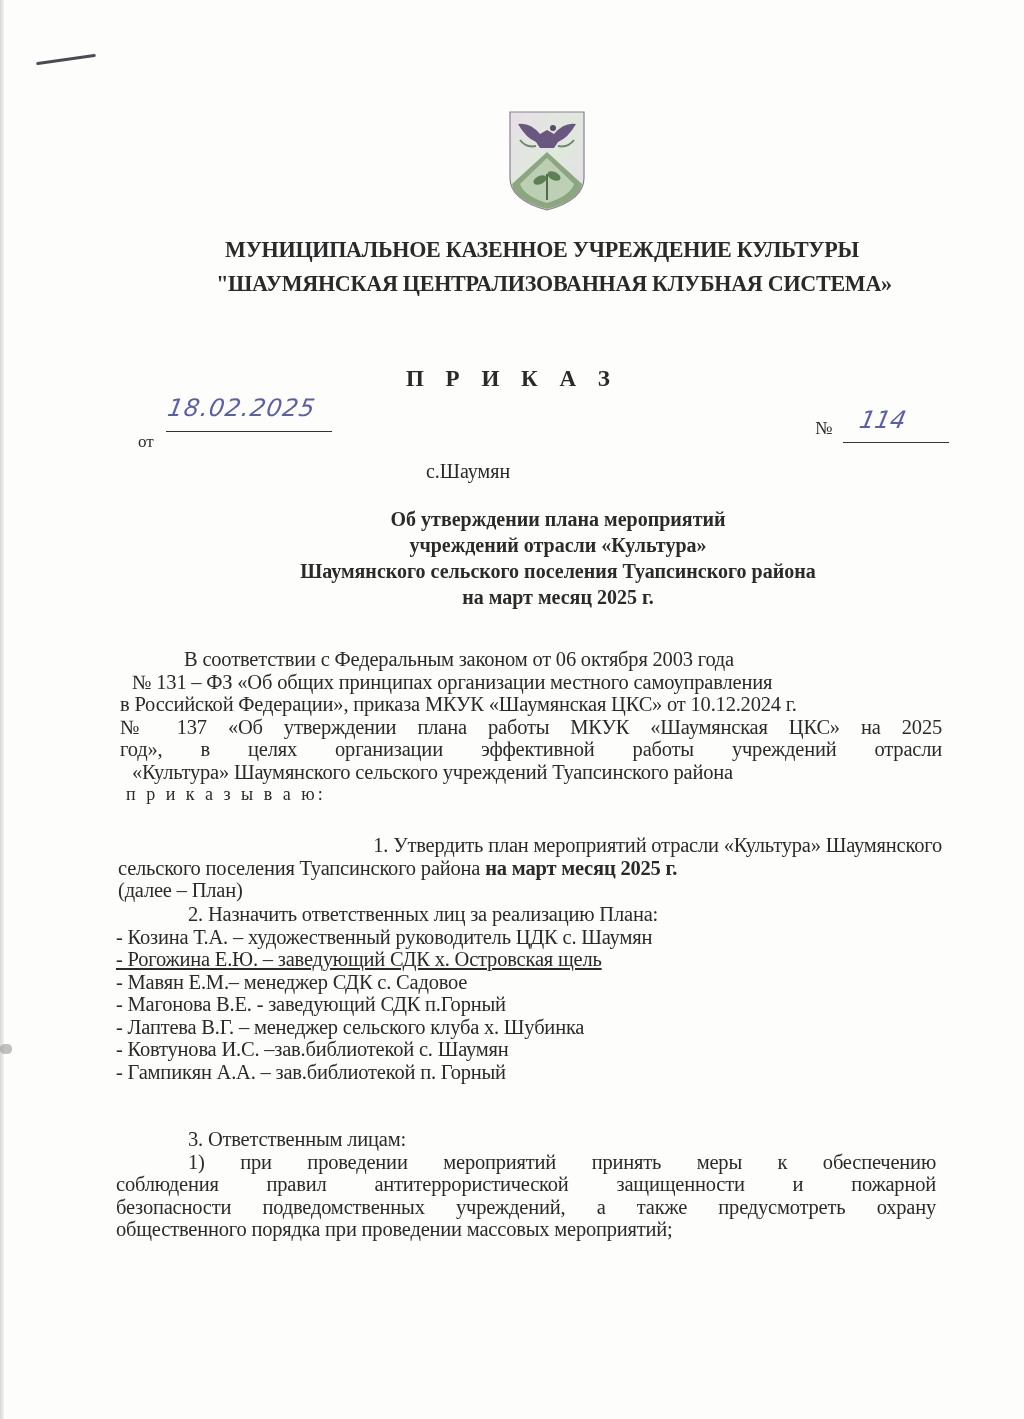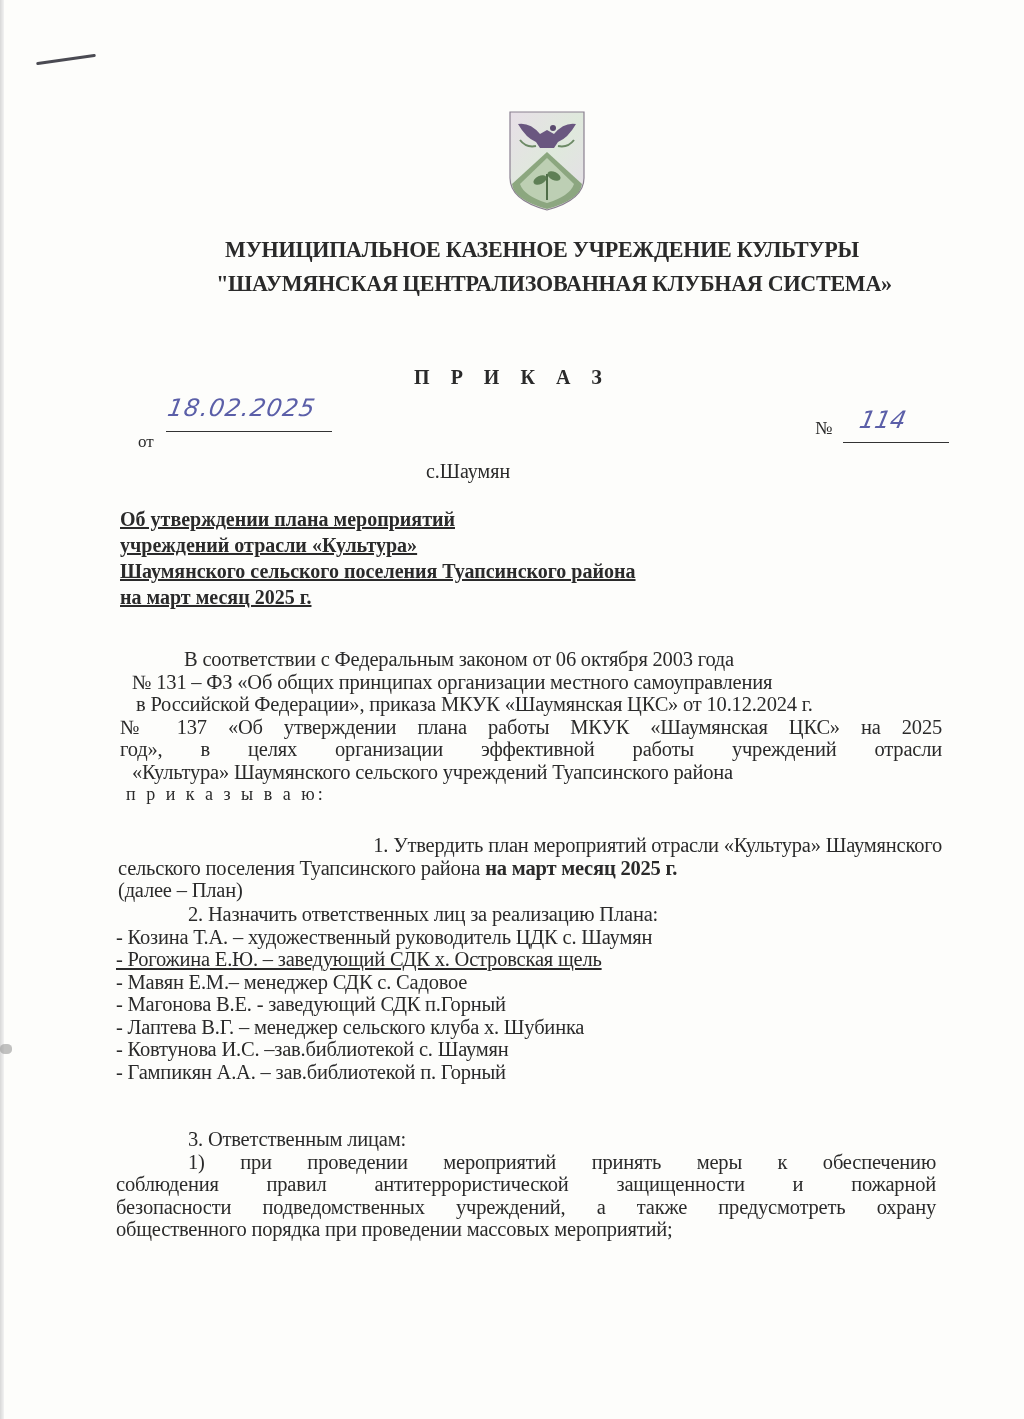--- a/index.html
+++ b/index.html
@@ -28,21 +28,21 @@
     }
     .org-title {
       position: absolute; left: 0; width: 1024px; text-align: center;
       font-weight: bold; font-size: 24px; letter-spacing: -0.3px;
       transform: scaleX(0.92);
     }
     .org1 { top: 236px; left: 30px; }
     .org2 { top: 270px; left: 42px; }
     .prikaz-title {
       position: absolute; top: 366px; left: 0; width: 1024px; text-align: center;
-      font-weight: bold; font-size: 20px; letter-spacing: 8px;
+      font-weight: bold; font-size: 23px; letter-spacing: 8px;
     }
     .date-label { position: absolute; left: 138px; top: 408px; font-size: 17px; margin-top: 24px; }
     .date-value {
       position: absolute; left: 168px; top: 394px; width: 162px;
       font-family: "DejaVu Sans", sans-serif; font-style: italic;
       font-size: 24px; color: #5b5fa8; letter-spacing: 1px;
       transform: skewX(-10deg);
     }
     .date-line { position: absolute; left: 166px; top: 431px; width: 166px; height: 1px; background: #333; }
     .num-label { position: absolute; left: 815px; top: 418px; font-size: 18px; }
@@ -50,23 +50,23 @@
       position: absolute; left: 860px; top: 406px;
       font-family: "DejaVu Sans", sans-serif; font-style: italic;
       font-size: 24px; color: #5b5fa8; transform: skewX(-12deg);
     }
     .num-line { position: absolute; left: 843px; top: 442px; width: 106px; height: 1px; background: #333; }
     .place {
       position: absolute; top: 460px; left: 0; width: 880px; text-align: center;
       font-size: 20px; padding-left: 56px; box-sizing: border-box;
     }
     .subject {
-      position: absolute; top: 506px; left: 0; width: 996px; 
+      position: absolute; top: 506px; left: 0; width: 996px; text-align: center;
       font-weight: bold; font-size: 20px; line-height: 26px;
-      padding-left: 120px; box-sizing: border-box; text-decoration: underline;
+      padding-left: 120px; box-sizing: border-box;
     }
     .body-text {
       position: absolute; left: 120px; width: 822px;
       font-size: 20.5px; line-height: 22.5px; letter-spacing: -0.2px;
     }
     .line { white-space: nowrap; display: block; }
     .justified { text-align: justify; text-align-last: justify; white-space: normal; }
     .bold { font-weight: bold; }
     .spaced { letter-spacing: 3px; }
   </style>
@@ -115,21 +115,21 @@
 <div class="subject">
   <div>Об утверждении плана мероприятий</div>
   <div>учреждений отрасли «Культура»</div>
   <div>Шаумянского сельского поселения Туапсинского района</div>
   <div>на март месяц 2025 г.</div>
 </div>
 
 <div class="body-text" style="top:648px;">
   <span class="line" style="padding-left:64px;">В соответствии с Федеральным законом от 06 октября 2003 года</span>
   <span class="line" style="margin-left:12px;">№ 131 – ФЗ «Об общих принципах организации местного самоуправления</span>
-  <span class="line" style="margin-left:16px;">в Российской Федерации», приказа МКУК «Шаумянская ЦКС» от 10.12.2024 г.</span>
+  <span class="line" style="margin-left:0px;">в Российской Федерации», приказа МКУК «Шаумянская ЦКС» от 10.12.2024 г.</span>
   <span class="line justified">№ 137  «Об утверждении плана работы МКУК «Шаумянская ЦКС» на 2025</span>
   <span class="line justified">год», в целях организации эффективной работы учреждений  отрасли</span>
   <span class="line" style="margin-left:12px;">«Культура» Шаумянского сельского учреждений Туапсинского района</span>
   <span class="line spaced" style="margin-left:6px; font-size:18px;">п р и к а з ы в а ю:</span>
 </div>
 
 <div class="body-text" style="top:834px;">
   <span class="line" style="padding-left:68px;text-align:right;">1.  Утвердить план мероприятий отрасли «Культура» Шаумянского</span>
   <span class="line" style="margin-left:-2px;"><span>сельского поселения Туапсинского района </span><span class="bold">на март месяц 2025 г.</span></span>
   <span class="line" style="margin-left:-2px;">(далее – План)</span>

